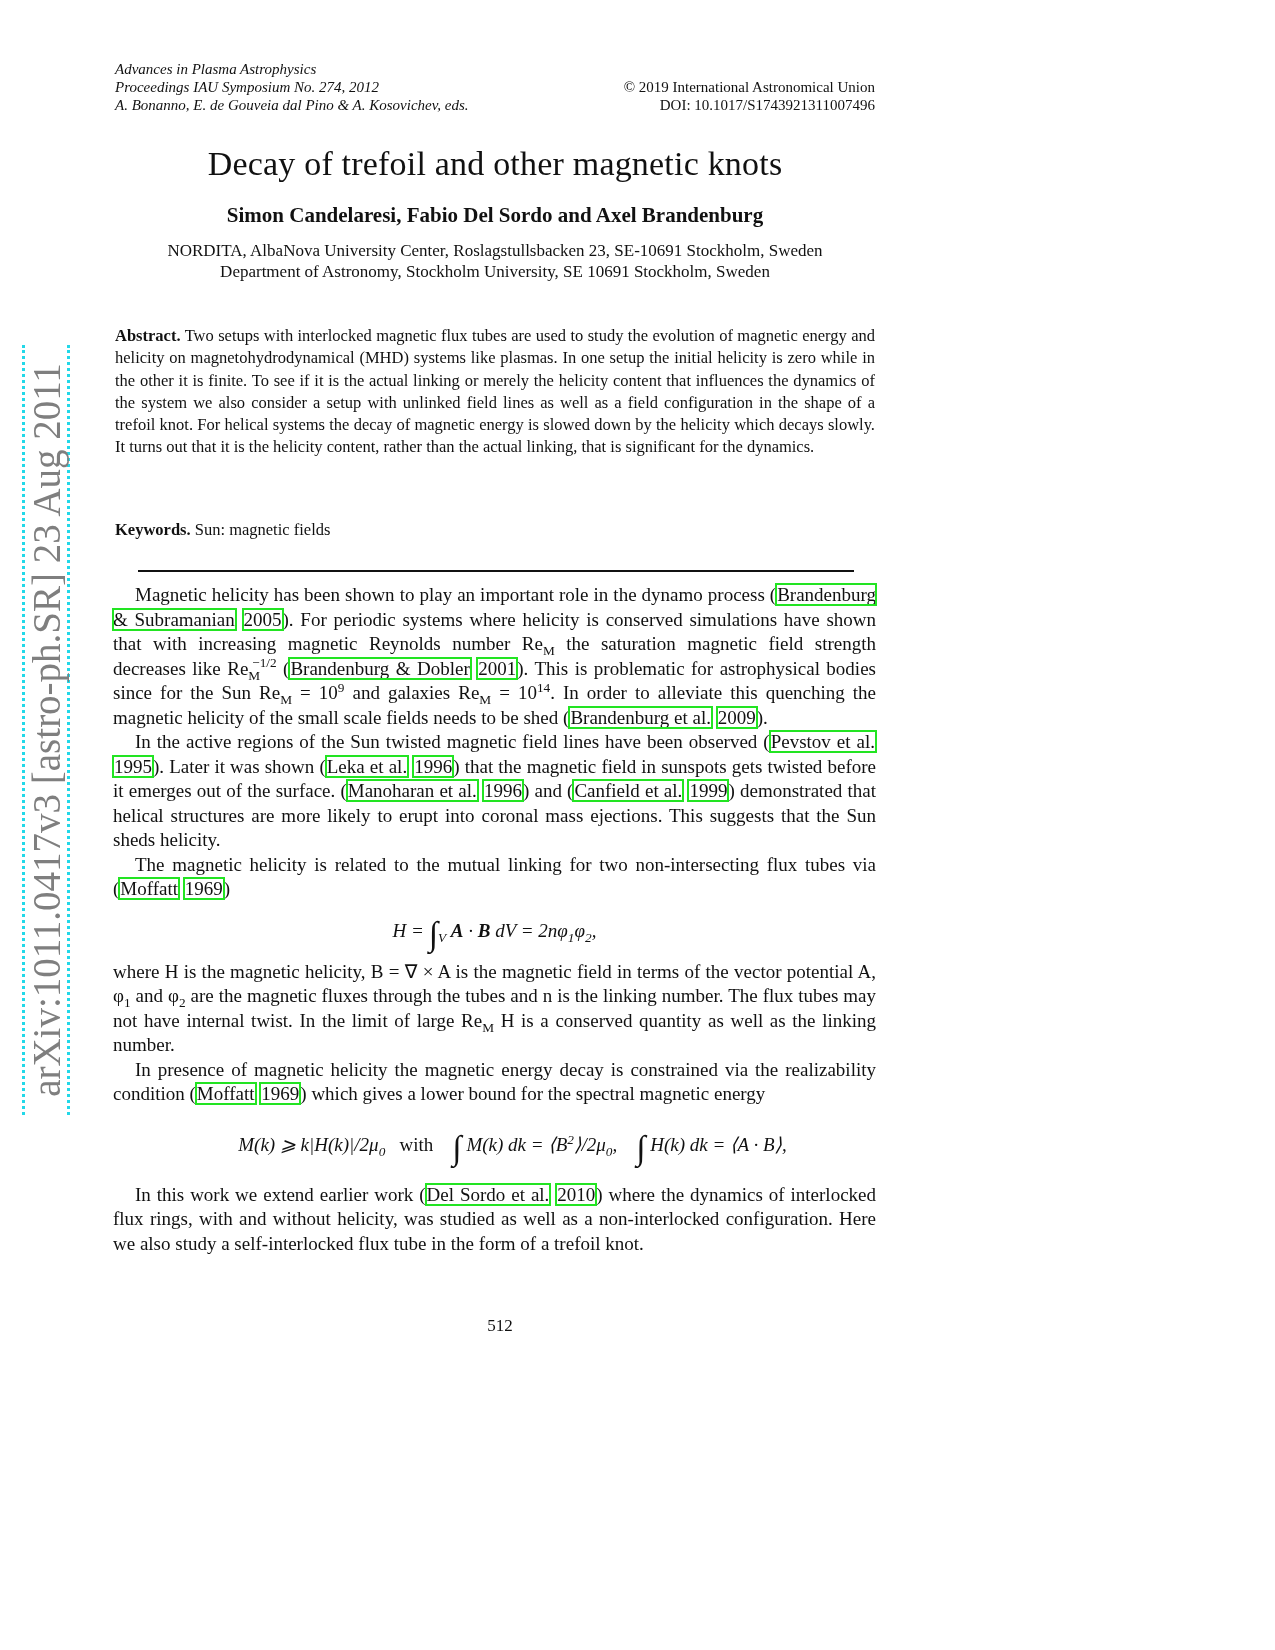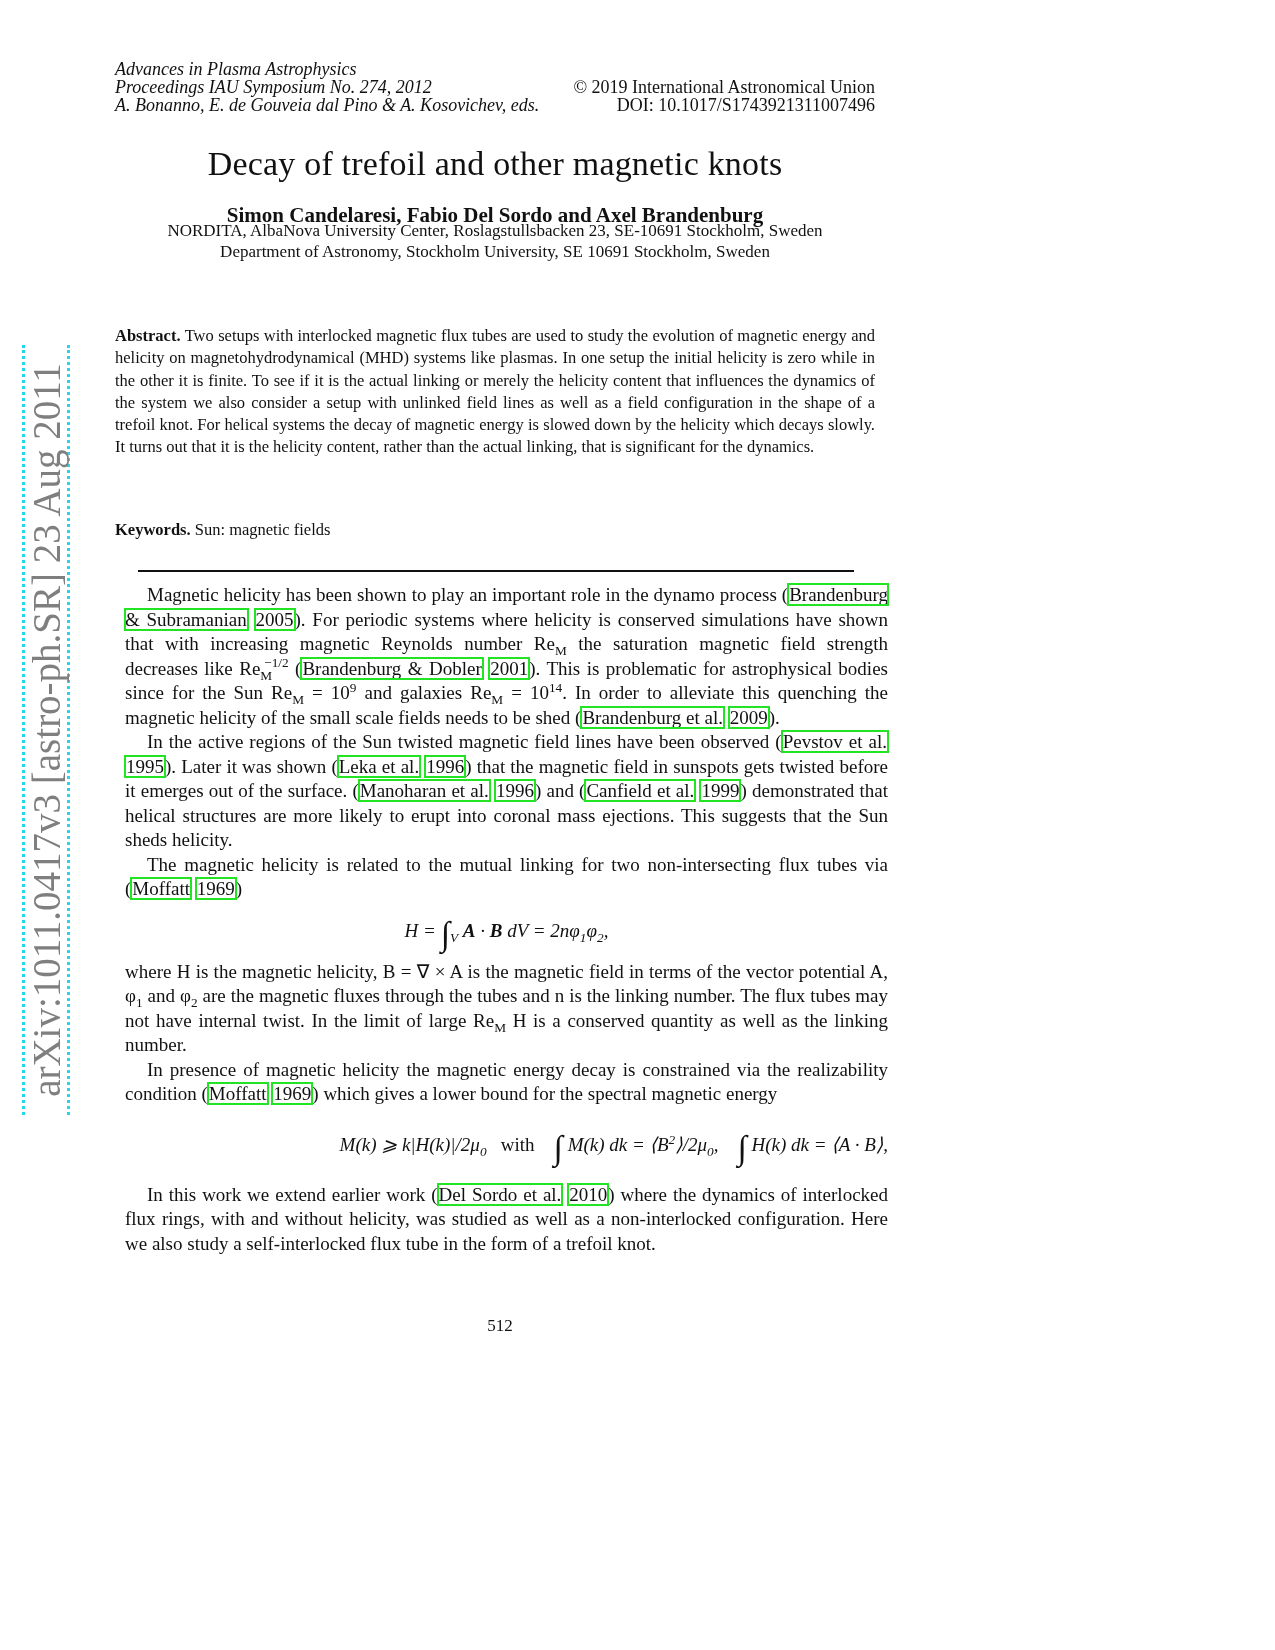--- a/index.html
+++ b/index.html
@@ -1,44 +1,44 @@
 <!DOCTYPE html>
 <html><head>
 <meta charset="utf-8">
 <style>
   html, body { margin: 0; padding: 0; background: #ffffff; }
   body { width: 1275px; height: 1650px; position: relative; overflow: hidden;
          font-family: "DejaVu Serif", "Liberation Serif", serif; color: #111; }
   .abs { position: absolute; }
-  .header { left: 115px; top: 60px; width: 760px; font-size: 18px; line-height: 18px;
+  .header { left: 115px; top: 60px; width: 760px; font-size: 15px; line-height: 18px;
             font-family: "Liberation Serif", serif; }
   .header .line { position: relative; height: 18px; }
   .header .it { font-style: italic; }
   .header .right { position: absolute; right: 0; top: 0; }
   .title { left: 115px; top: 145px; width: 760px; text-align: center; font-size: 34px;
            font-family: "Liberation Serif", serif; font-weight: normal; letter-spacing: 0.2px; }
   .authors { left: 115px; top: 203px; width: 760px; text-align: center; font-size: 21px;
              font-weight: bold; font-family: "Liberation Serif", serif; }
-  .affil { left: 110px; top: 220px; width: 770px; text-align: center; font-size: 17px;
+  .affil { left: 110px; top: 240px; width: 770px; text-align: center; font-size: 17px;
            line-height: 21px; font-family: "Liberation Serif", serif; }
   .abstract { left: 115px; top: 325px; width: 760px; font-size: 16.5px; line-height: 22.3px;
               text-align: justify; font-family: "Liberation Serif", serif; }
   .abstract b { font-weight: bold; }
   .keywords { left: 115px; top: 520px; font-size: 16.5px; font-family: "Liberation Serif", serif; }
   .rule { left: 138px; top: 570px; width: 716px; height: 2px; background: #111; }
   .body { left: 113px; top: 583px; width: 763px; font-size: 19px; line-height: 24.5px;
-          text-align: justify; font-family: "Liberation Serif", serif; margin-left: 12px; }
+          text-align: justify; font-family: "Liberation Serif", serif; }
   .body p { margin: 0; text-indent: 22px; }
   .body p.noindent { text-indent: 0; }
   .cite { outline: 2px solid #22e422; outline-offset: -1px; padding: 0 1px; color: #111; cursor: pointer; }
   .eq { text-align: center; font-style: italic; margin: 4px 0; }
   .eq .int { font-size: 34px; font-style: normal; vertical-align: -8px; }
   .eq b { font-style: italic; }
   .eq1 { height: 50px; line-height: 50px; }
-  .eq2 { height: 68px; line-height: 68px; text-align: right; padding-left: 36px; }
+  .eq2 { height: 68px; line-height: 68px; text-align: center; padding-left: 36px; }
   .upright { font-style: normal; }
   sub, sup { font-size: 70%; line-height: 0; }
   .pagenum { left: 470px; top: 1316px; width: 60px; text-align: center; font-size: 17px;
              font-family: "Liberation Serif", serif; }
   .arxiv { left: 22px; top: 345px; width: 48px; height: 770px;
            border-left: 3px dotted #22d8e8; border-right: 3px dotted #22d8e8; box-sizing: border-box; }
   .arxiv-text { position: absolute; left: 50%; top: 50%; transform: translate(-50%,-50%) rotate(-90deg);
                 white-space: nowrap; font-size: 39px; color: #7f7f7f; font-family: "Liberation Serif", serif; }
 </style>
 </head>

